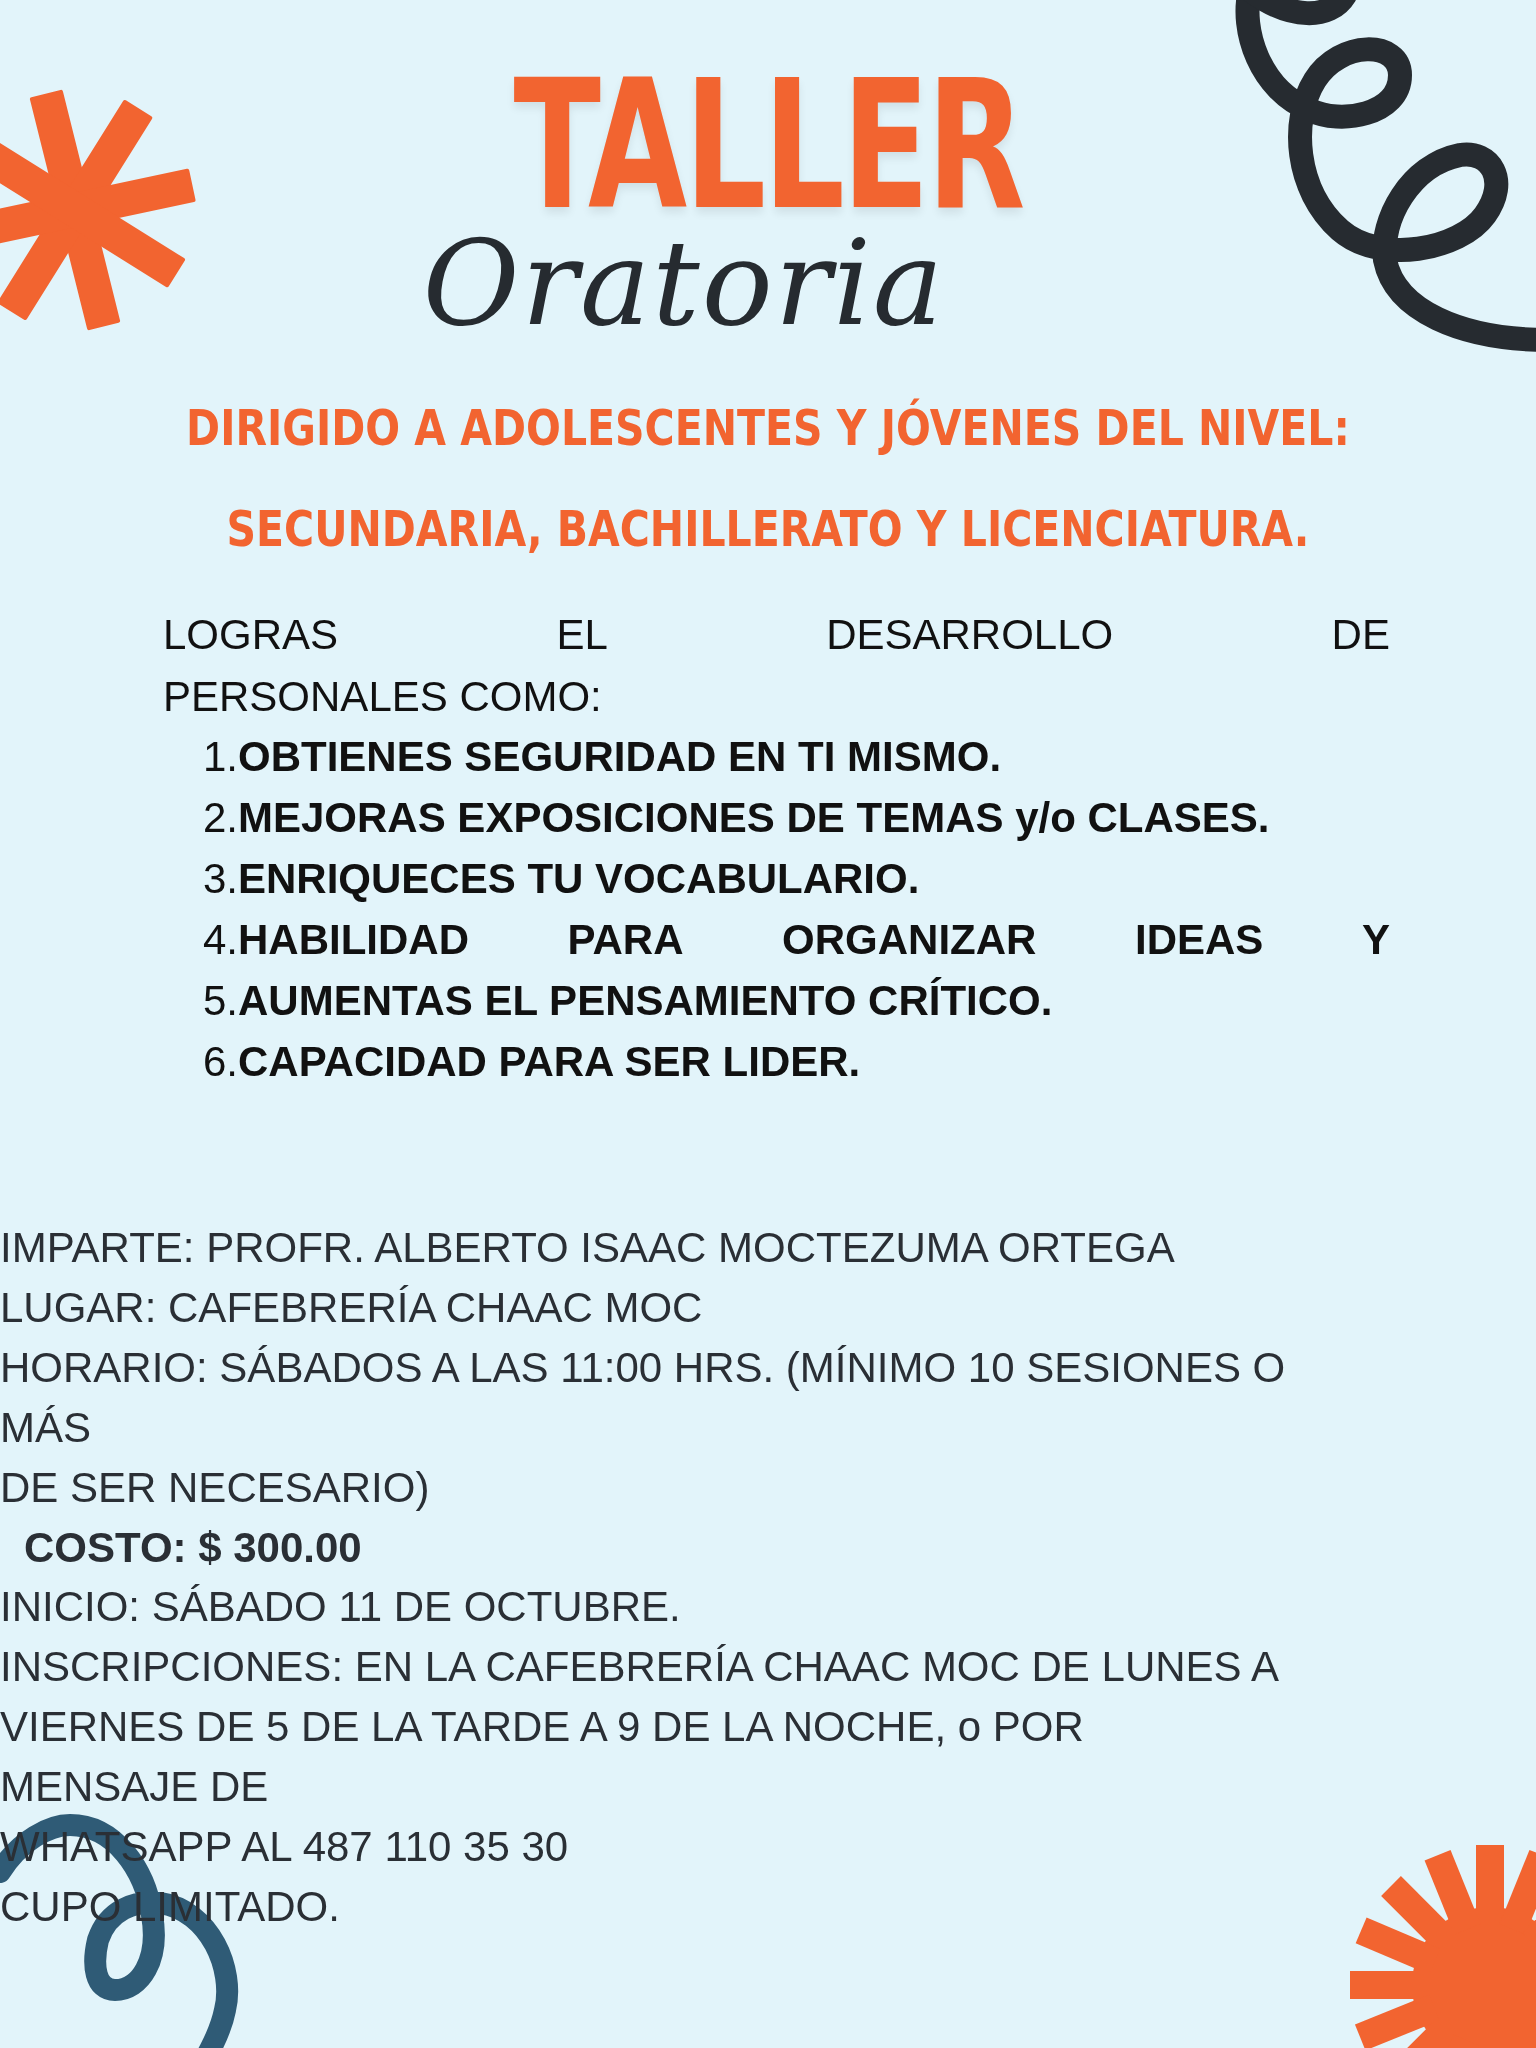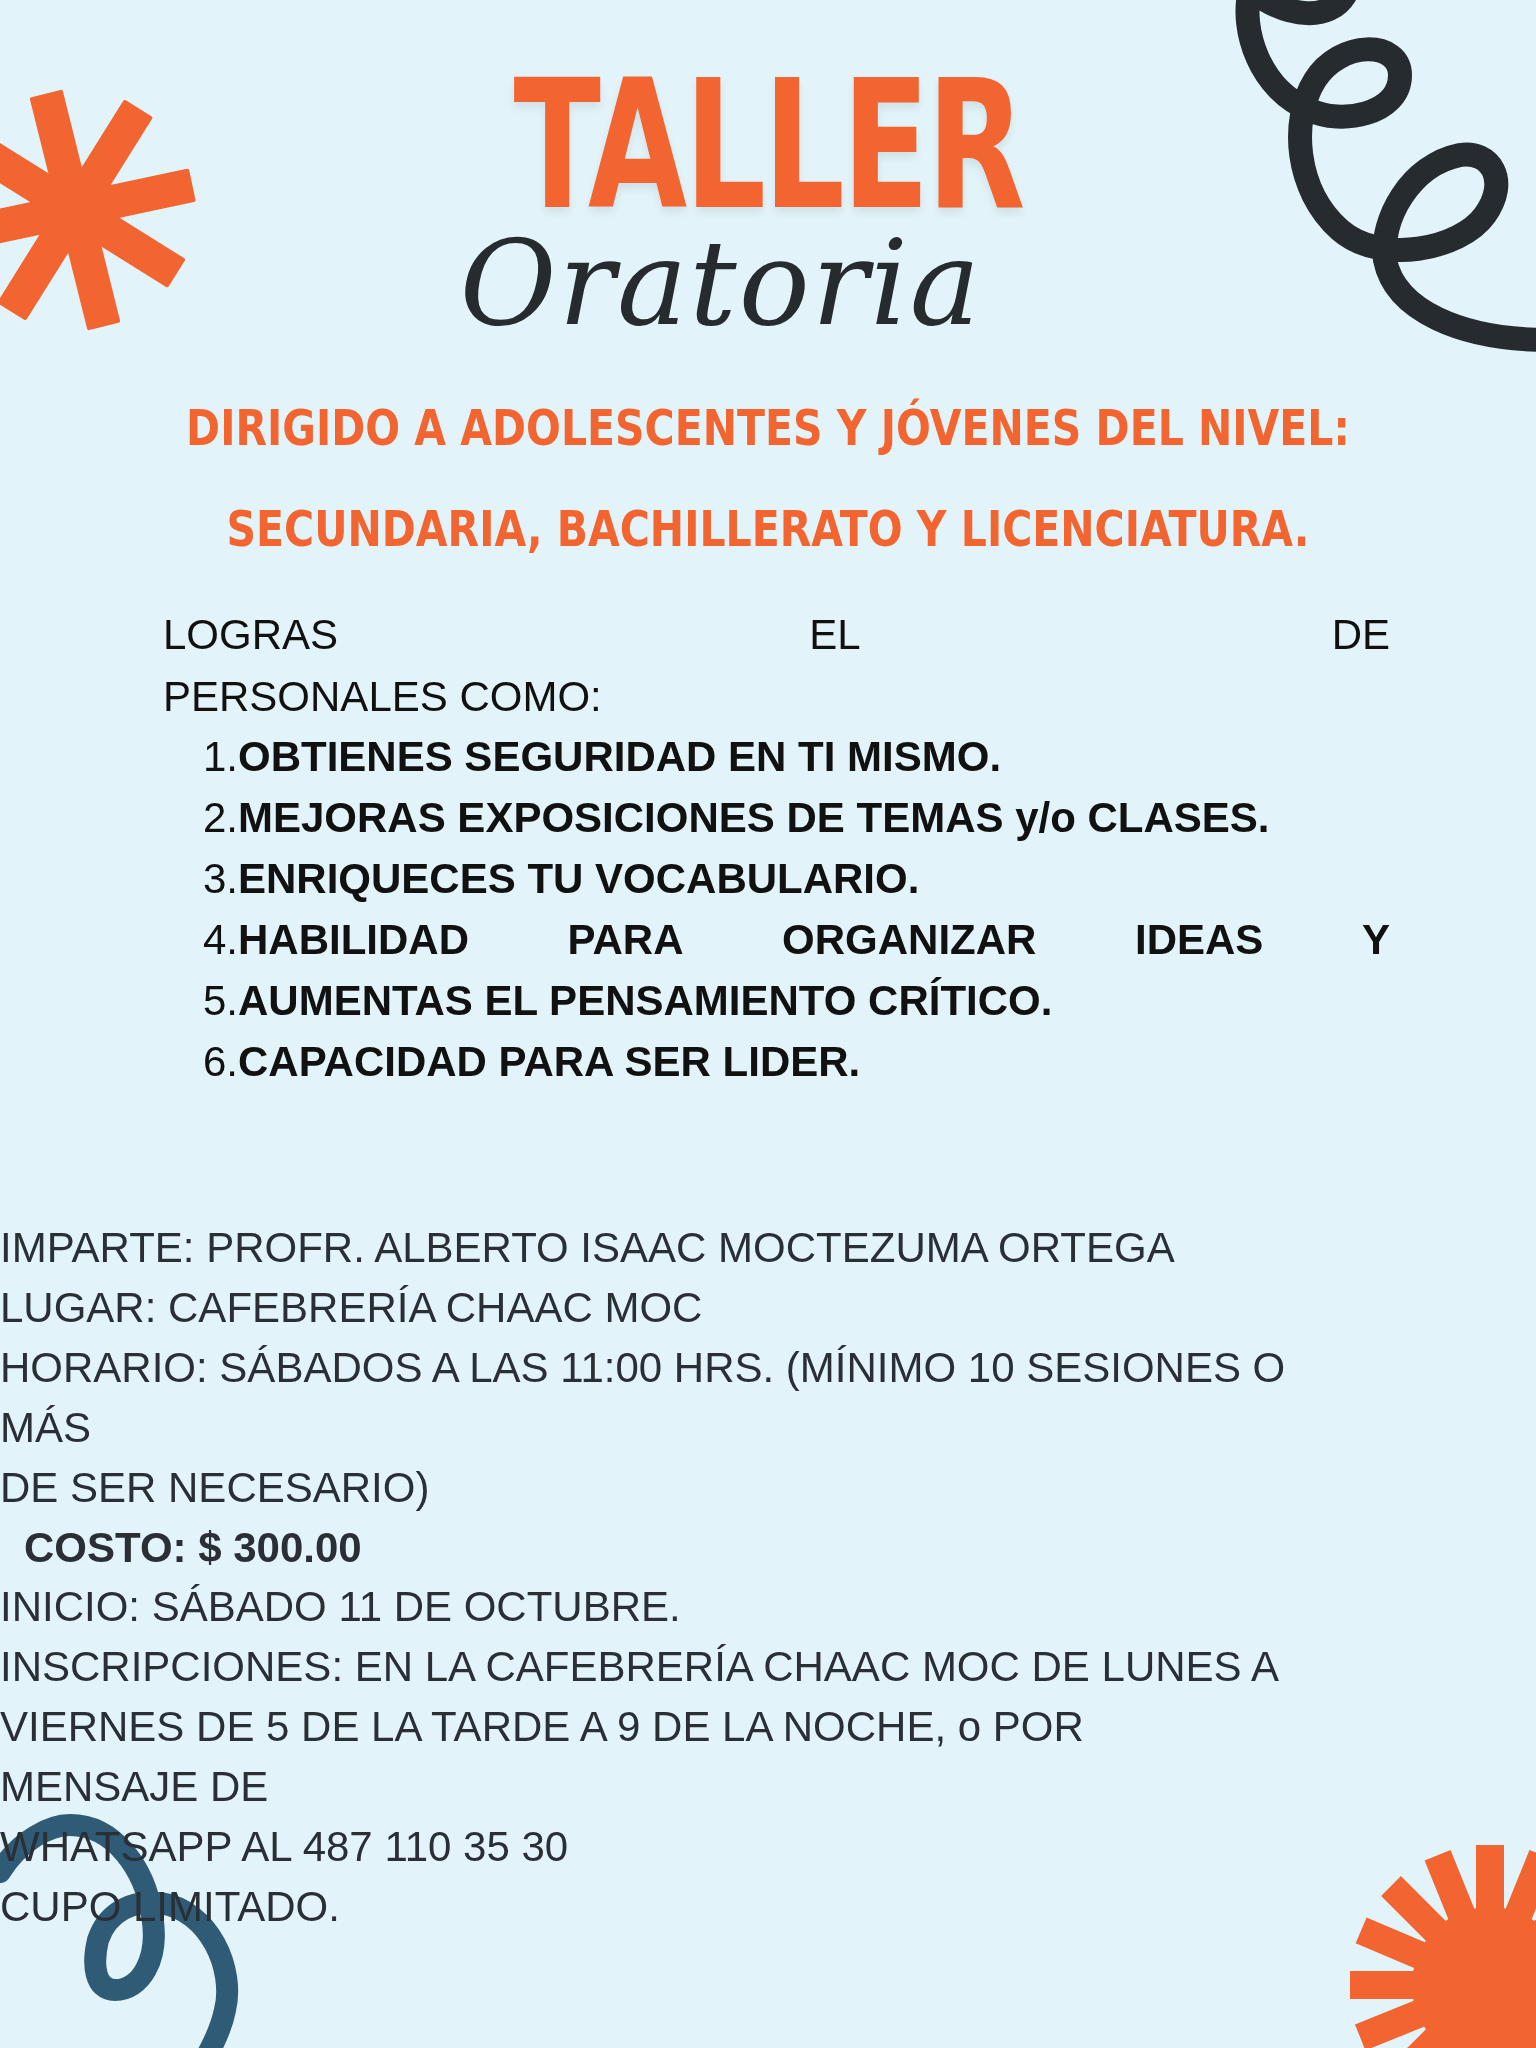--- a/index.html
+++ b/index.html
@@ -23,21 +23,20 @@
     text-shadow: 0 6px 10px rgba(0,0,0,0.08);
   }
   .title-oratoria {
     position: absolute; left: 0; width: 1368px; top: 218px;
     text-align: center;
     font-family: "DejaVu Serif", serif;
     font-style: italic;
     font-size: 118px; line-height: 130px;
     color: #262b30;
     letter-spacing: 2px;
-    padding-left: 37px;
   }
   .subtitle {
     position: absolute; left: 0; width: 1536px;
     text-align: center;
     font-family: "DejaVu Sans", sans-serif;
     font-weight: bold;
     color: #f26430;
     font-size: 50px; line-height: 60px;
     transform: scaleX(0.82);
     transform-origin: center;
@@ -115,20 +114,21 @@
 <div class="title-taller">TALLER</div>
 <div class="title-oratoria">Oratoria</div>
 
 <div class="subtitle sub1">DIRIGIDO A ADOLESCENTES Y JÓVENES DEL NIVEL:</div>
 <div class="subtitle sub2">SECUNDARIA, BACHILLERATO Y LICENCIATURA.</div>
 
 <div class="intro">
   <div class="line1">
     <span>LOGRAS</span>
     <span>EL</span>
+    <span>DESARROLLO</span>
     <span>DE</span>
   </div>
   <div>PERSONALES COMO:</div>
 </div>
 
 <ol class="benefits">
   <li>
     <span class="num">1.</span>
     <span class="txt">OBTIENES SEGURIDAD EN TI MISMO.</span>
   </li>

